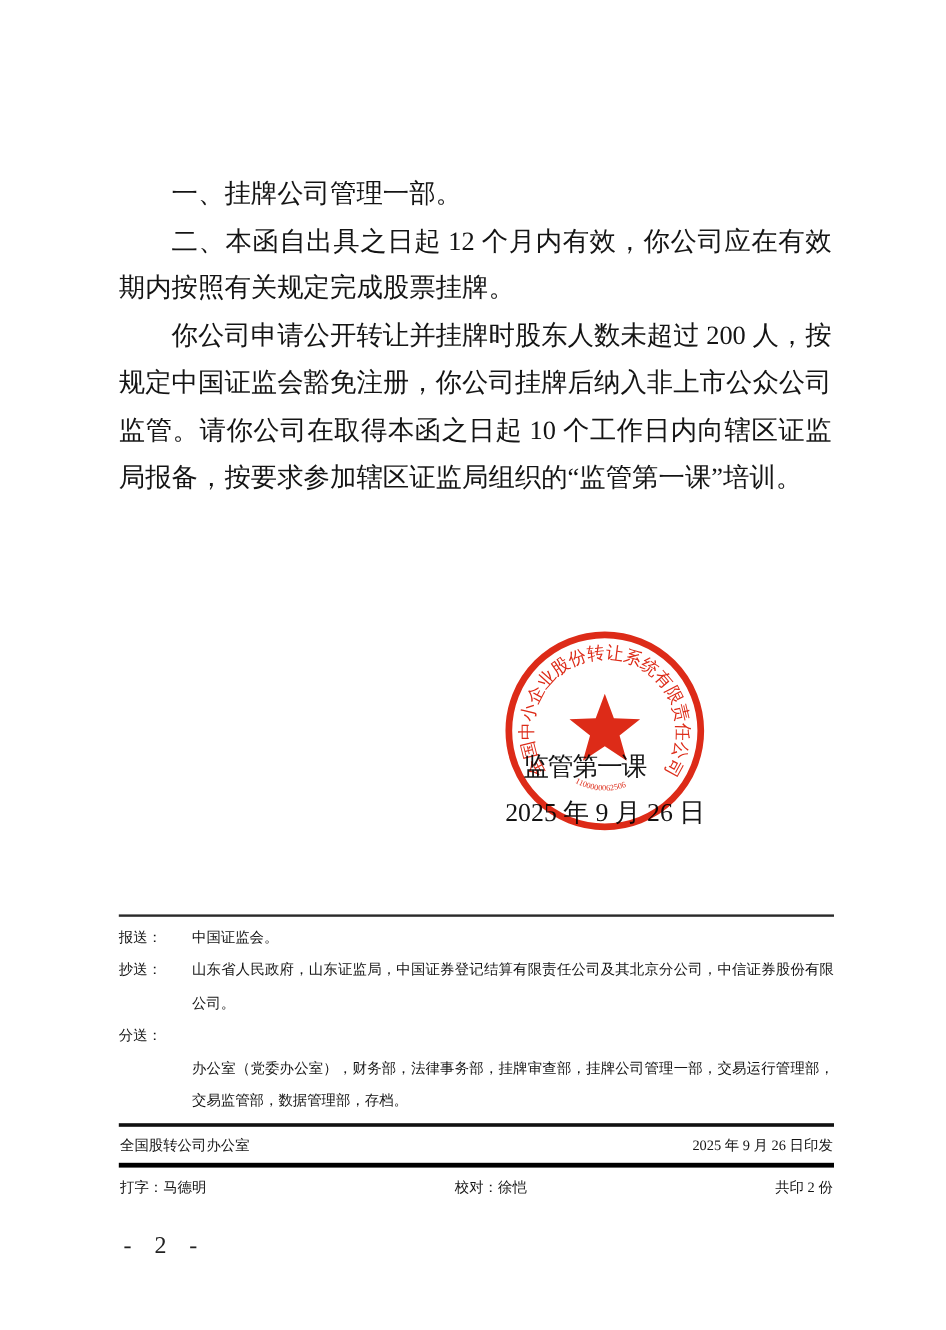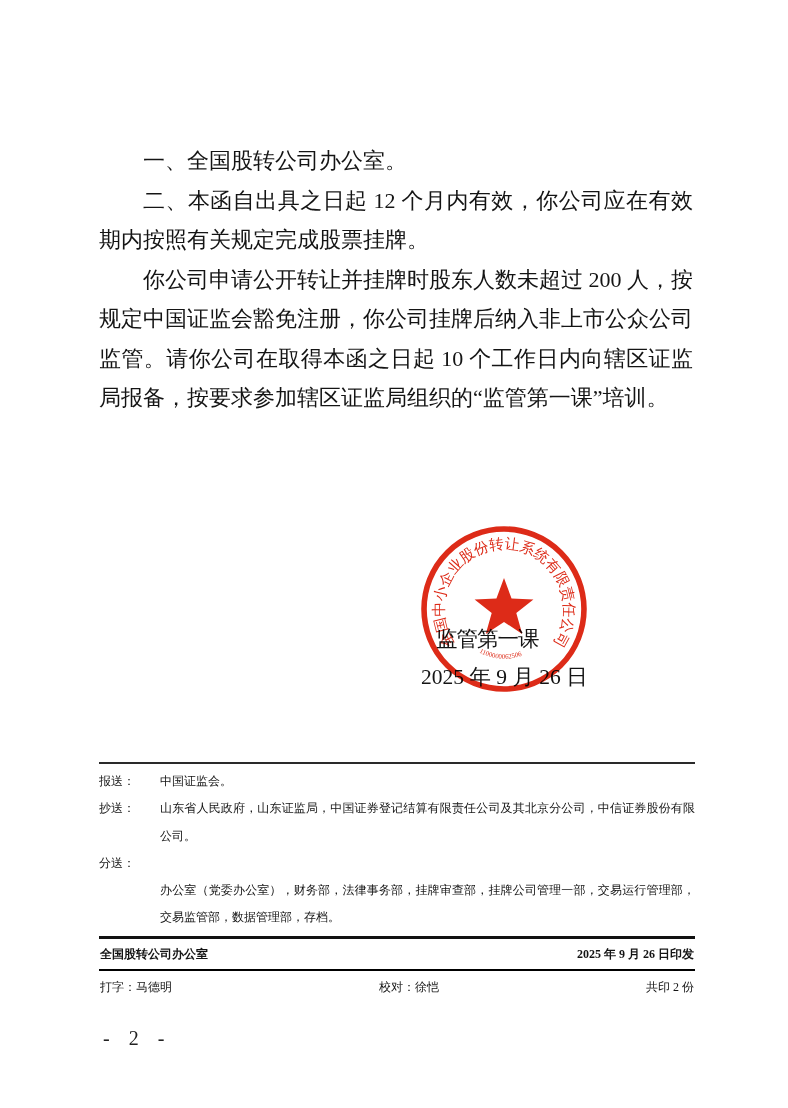--- a/index.html
+++ b/index.html
@@ -43,41 +43,41 @@
     font-size:12px;
   }
   .fnotes { border-top:2px solid #2a2a2a; padding:4px 0 3px 0; }
   .frow { display:flex; line-height:27.3px; }
   .flabel { flex:0 0 61px; white-space:nowrap; }
   .fcontent { flex:1; text-align:justify; }
 
   .issue-row {
     border-top:3px solid #111;
     display:flex; justify-content:space-between; align-items:baseline;
-    line-height:25px; padding:3px 1px 2px 1px; margin-top:1px;font-weight:bold;
+    line-height:25px; padding:3px 1px 2px 1px; margin-top:1px;
   }
   .print-row {
-    border-top:2px solid #000000;
+    border-top:4px solid #000000;
     display:flex; justify-content:space-between; align-items:baseline;
     line-height:25px; padding:4px 1px 2px 1px;
   }
   .print-row .cell { white-space:nowrap; }
 
   .page-num {
     position:absolute; left:103px; top:1027px;
     font-size:20px; letter-spacing:7px; color:#222;
   }
 </style>
 </head>
 <body>
 
 <div class="page">
 
   <main class="body-text">
-    <p>一、全国股转公司办公室。</p>
+    <p>一、挂牌公司管理一部。</p>
     <p>二、本函自出具之日起 12 个月内有效，你公司应在有效期内按照有关规定完成股票挂牌。</p>
     <p>你公司申请公开转让并挂牌时股东人数未超过 200 人，按规定中国证监会豁免注册，你公司挂牌后纳入非上市公众公司监管。请你公司在取得本函之日起 10 个工作日内向辖区证监局报备，按要求参加辖区证监局组织的“监管第一课”培训。</p>
   </main>
 
   <div class="sign-name">监管第一课</div>
   <div class="sign-date">2025 年 9 月 26 日</div>
 
   <svg class="seal-svg" viewBox="0 0 200 200" xmlns="http://www.w3.org/2000/svg">
     <circle cx="100" cy="100" r="93" fill="none" stroke-width="6.5" stroke="#dd2b18"></circle>
     <defs>

